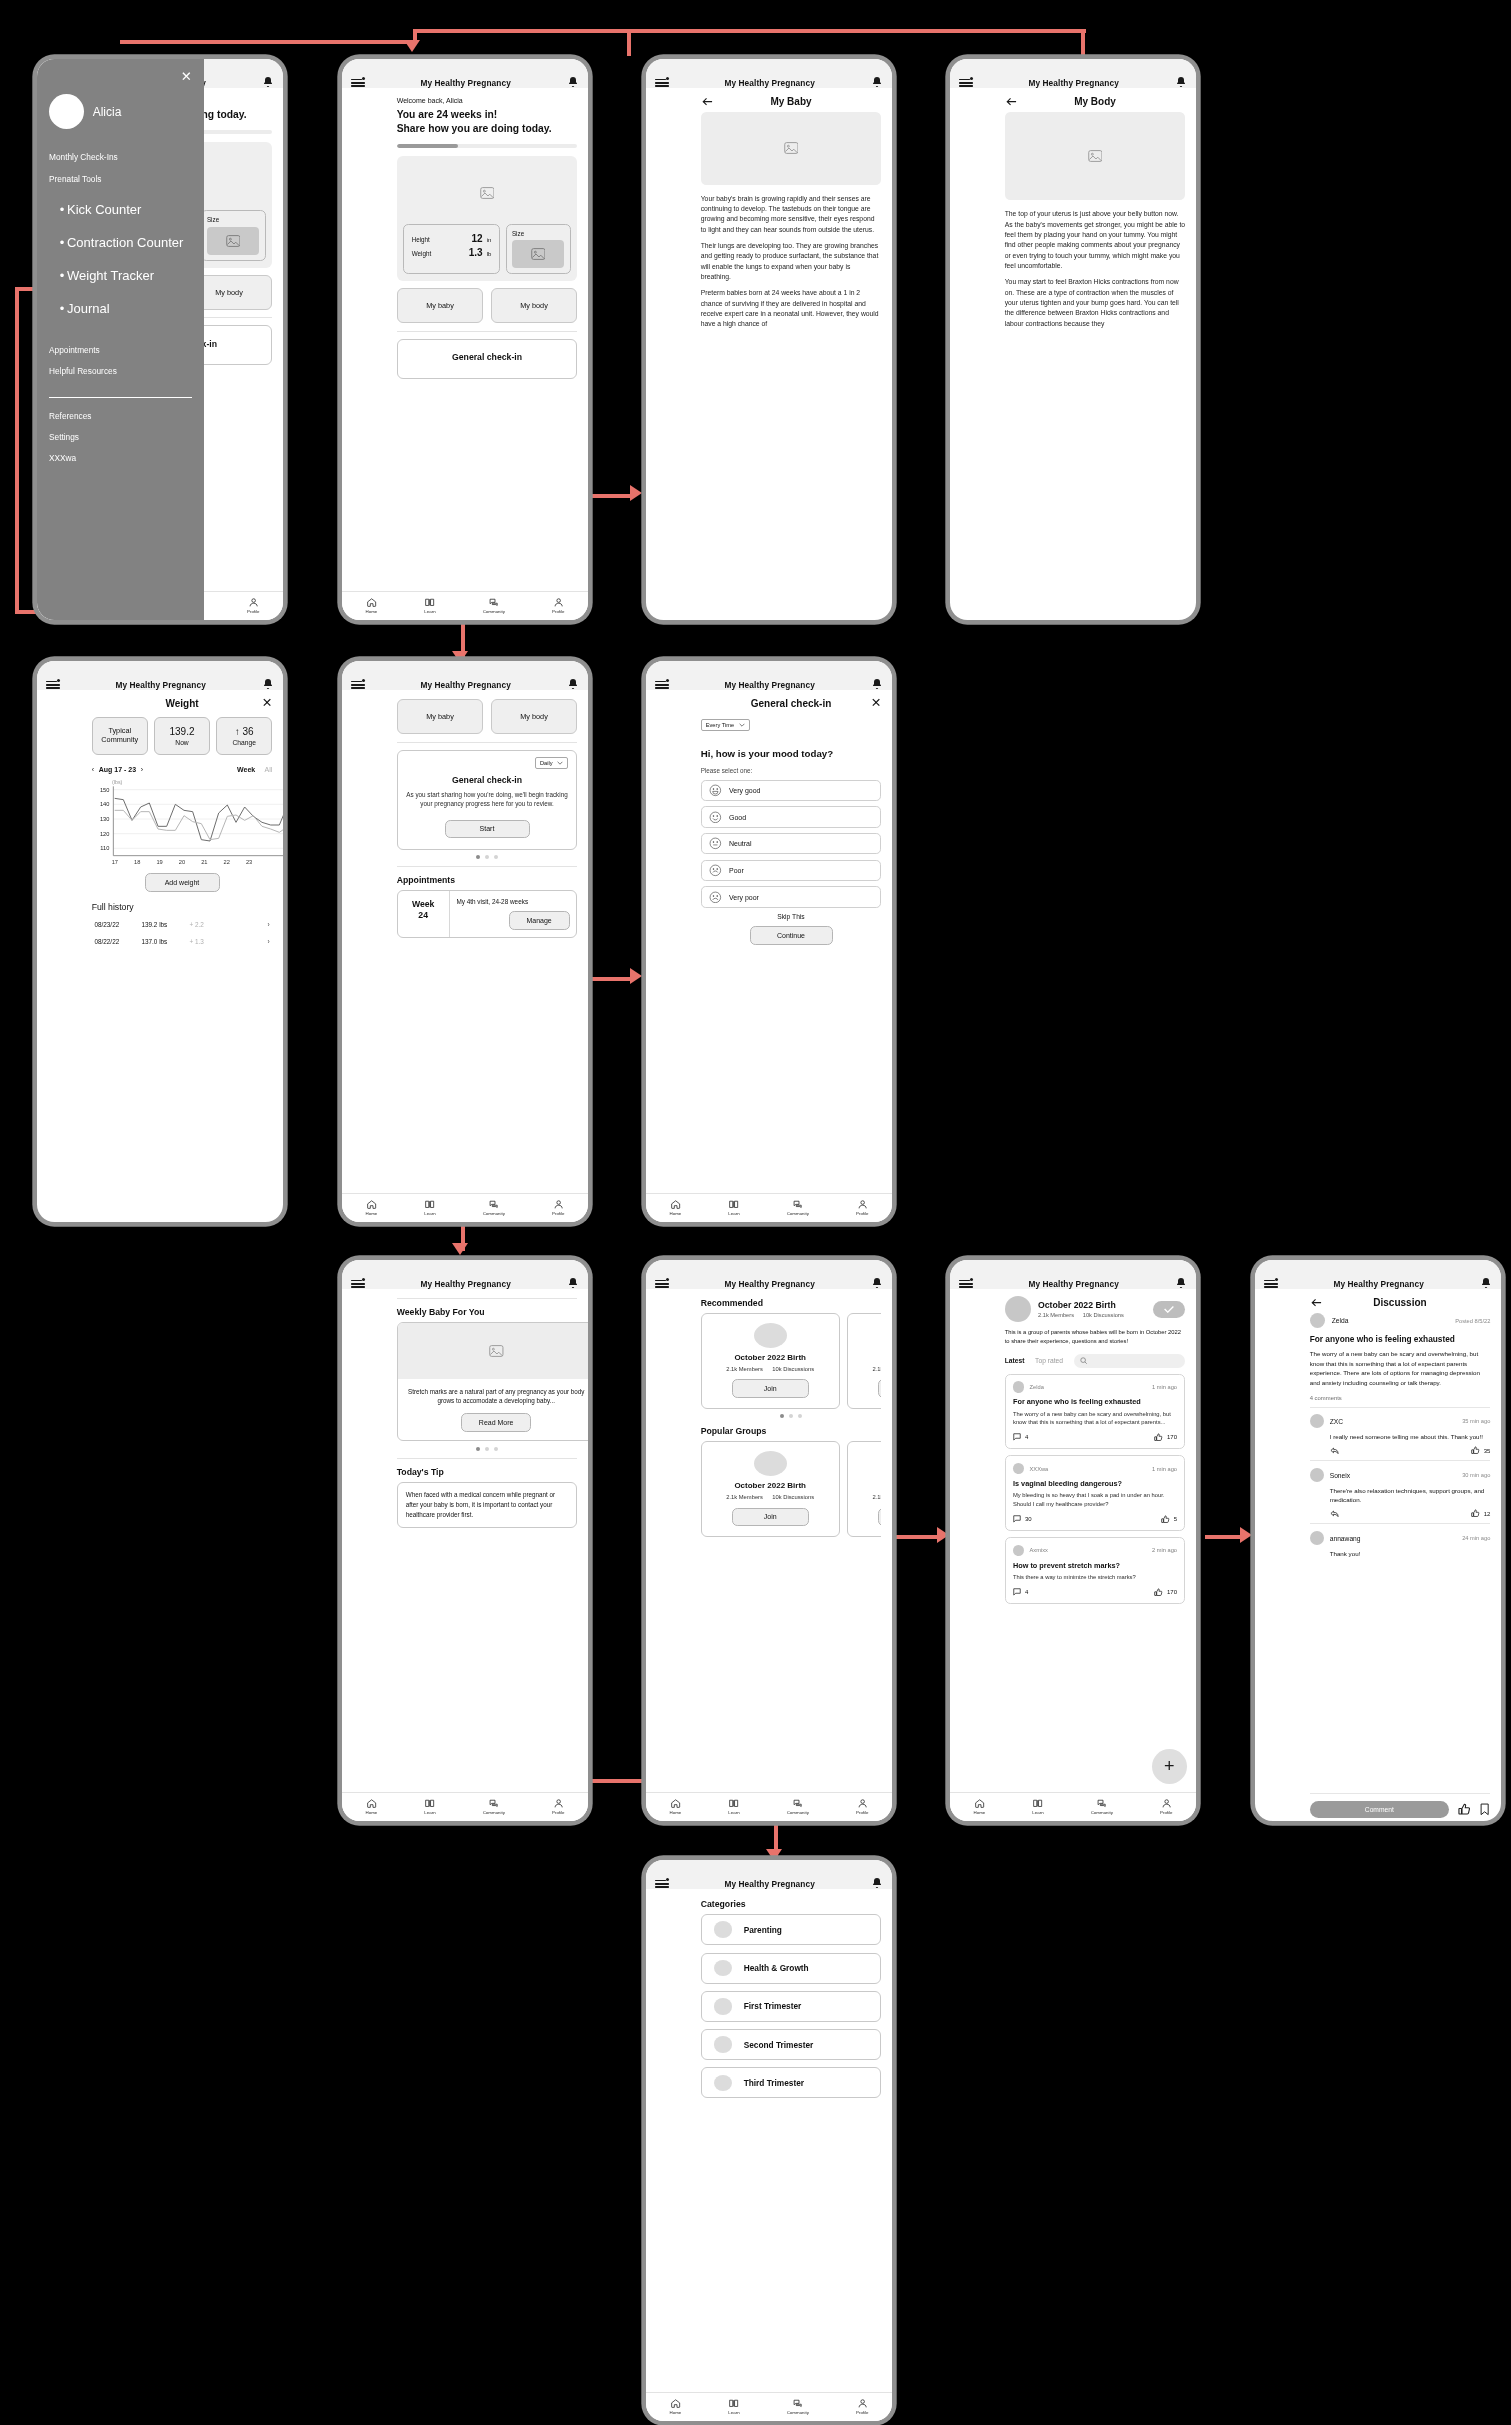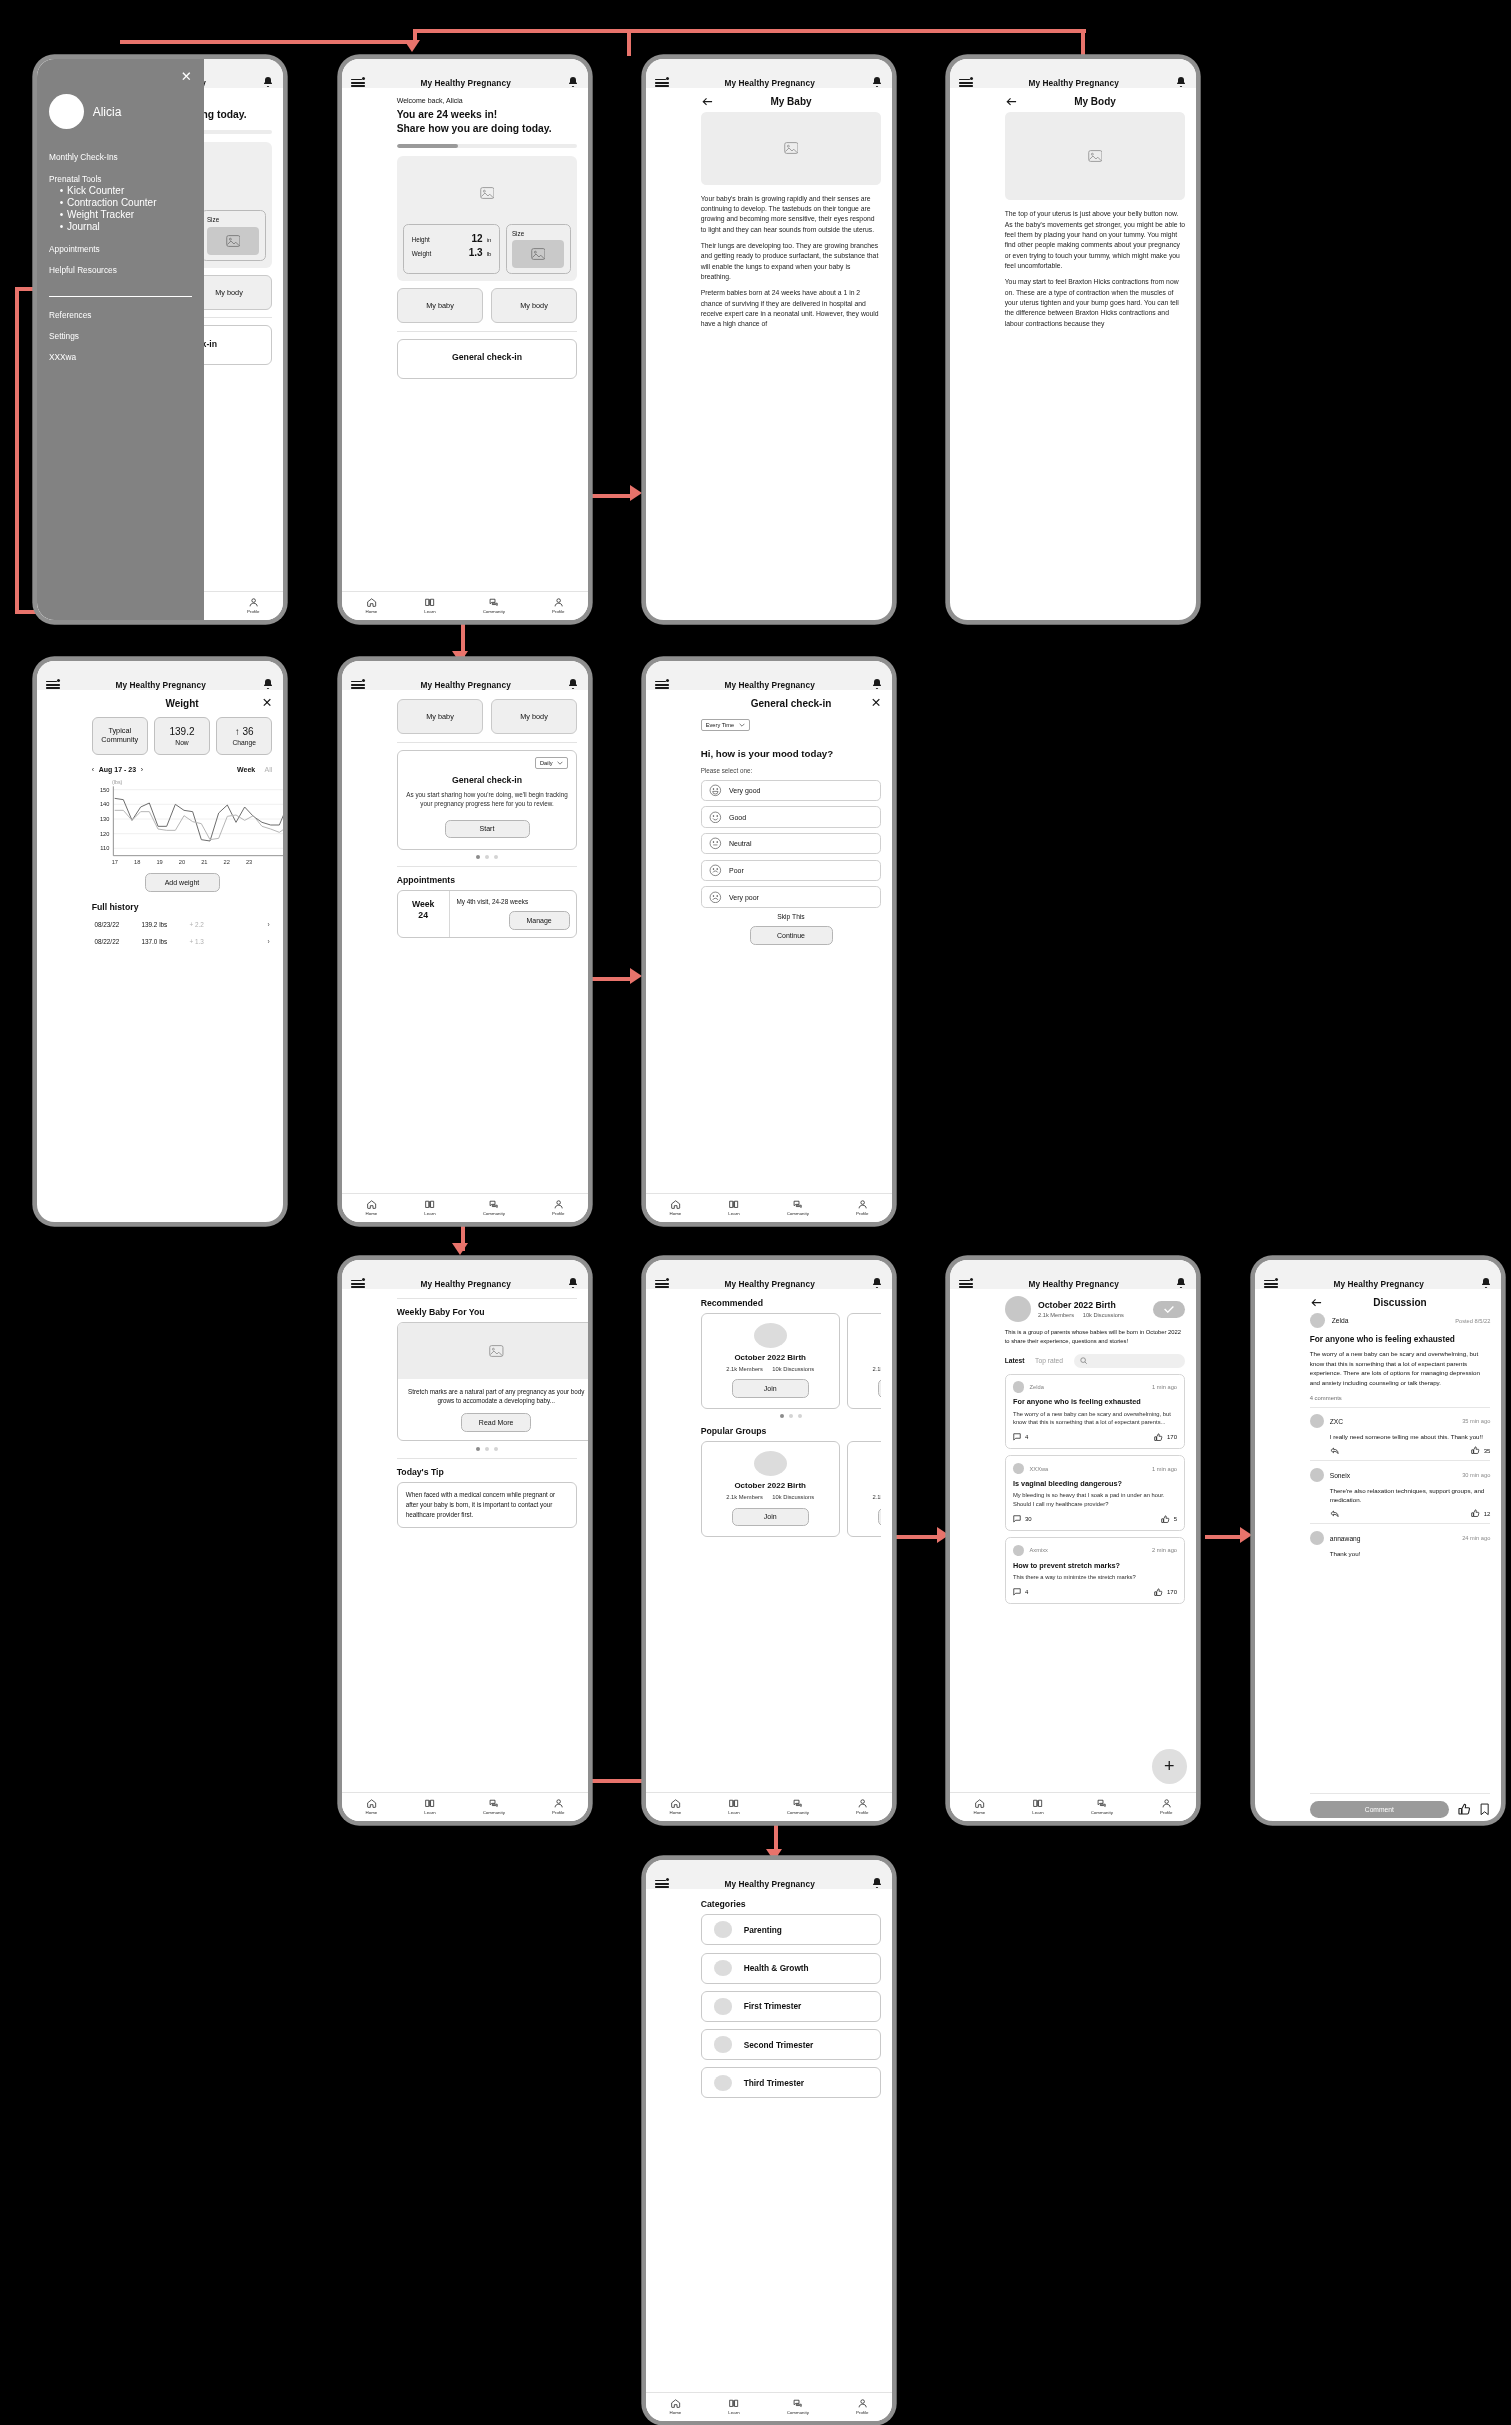--- a/index.html
+++ b/index.html
@@ -78,21 +78,21 @@
     position:absolute; left:0; top:0; width:167px; height:100%;
     background:#828282; color:#fff; padding:10.7px 12px; z-index:5;
     display:flex; flex-direction:column;
   }
   .drawer .close { align-self:flex-end; font-size:13.3px; line-height:1; font-weight:300; }
   .drawer .who { display:flex; align-items:center; gap:8.7px; margin:11.3px 0 23px; }
   .drawer .who .av { width:35px; height:35px; border-radius:50%; background:#fff; }
   .drawer .who .nm { font-size:12px; }
   .drawer .grp { font-size:8.3px; margin:0 0 11.3px; }
   .drawer ul { list-style:none; margin:-6px 0 11.3px 10.7px; }
-  .drawer li { font-size:10px; margin:1px 0; position:relative; padding-left:7.3px; }
+  .drawer li { font-size:13px; margin:18px 0; position:relative; padding-left:7.3px; }
   .drawer li:before { content:"•"; position:absolute; left:0; }
   .drawer .rule { height:0.7px; background:#fff; margin:9.3px 0 13.3px; }
 
   
   .welcome { font-size:7px; margin:8.7px 0 4.7px; }
   .bighead { font-size:10.3px; font-weight:700; line-height:1.3; }
   .prog { height:4px; background:#ececec; border-radius:2px; margin:8.7px 0 8px; overflow:hidden; }
   .prog i { display:block; height:100%; width:34%; background:#9a9a9a; border-radius:2px; }
   .statwrap { background:#efefef; border-radius:6px; padding:6.7px; }
   .statwrap .hero { height:61px; display:flex; align-items:center; justify-content:center; color:#9a9a9a; }
@@ -134,21 +134,21 @@
   .wstat .sm { font-size:6.7px; margin-top:2px; }
   .wstat .lbl2 { font-size:7.3px; line-height:1.25; }
   .wnav { display:flex; align-items:center; margin:10.7px 0 4px; font-size:7px; }
   .wnav .rng { font-weight:600; margin:0 4.7px; }
   .wnav .rt { margin-left:auto; display:flex; gap:9.3px; }
   .wnav .rt .on2 { font-weight:600; }
   .wnav .rt .off { color:#b0b0b0; }
   .chartbox { position:relative; height:80px; margin:4px 0 2.7px; }
   .xaxis { display:flex; justify-content:space-around; font-size:5.7px; color:#333; padding:0 12px; margin-top:2px; }
   .addw { width:75px; margin:8px auto 0; }
-  .fh-title { font-size:8.7px; font-weight:700; margin:10px 0 4.7px; }
+  .fh-title { font-size:8.7px; font-weight:400; margin:10px 0 4.7px; }
   .fhrow { display:flex; align-items:center; font-size:6.4px; padding:4.7px 2.7px; }
   .fhrow .d { width:47px; }
   .fhrow .w { width:48px; }
   .fhrow .c { color:#b0b0b0; }
   .fhrow .ch { margin-left:auto; color:#444; }
 
   
   .moodq { font-size:9.7px; font-weight:600; margin:17.4px 0 8px; }
   .moodsel { font-size:6.3px; color:#444; margin-bottom:5.3px; }
   .moodopt {

